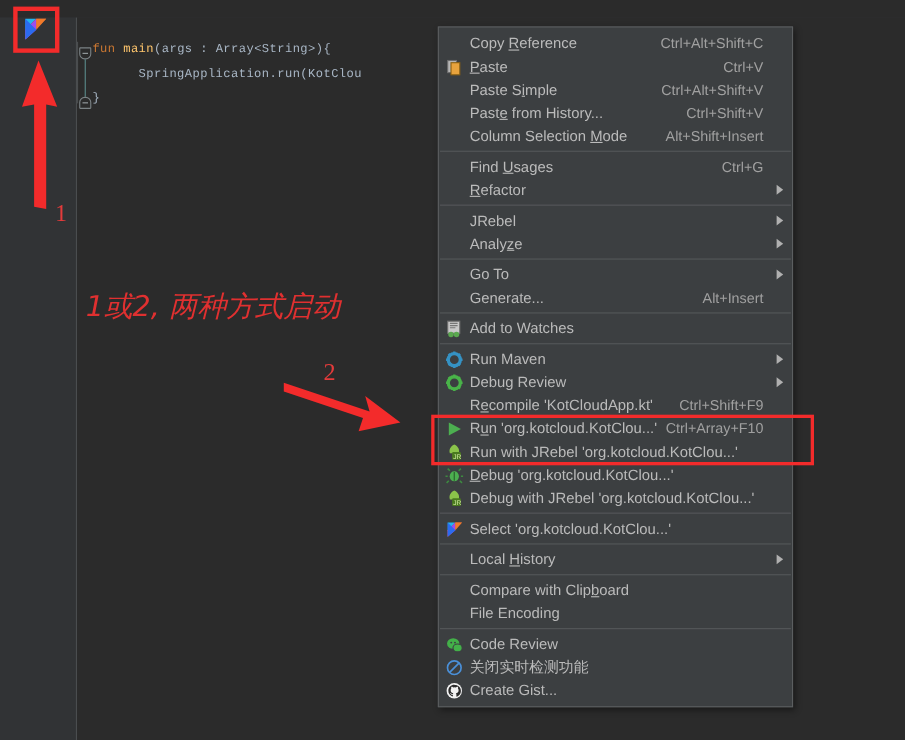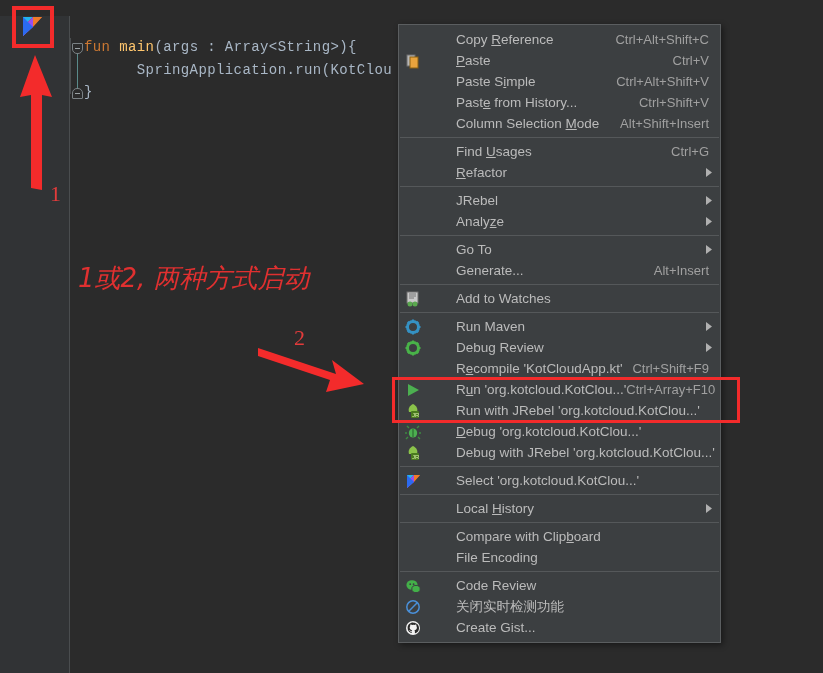--- a/index.html
+++ b/index.html
@@ -17,21 +17,21 @@
   #ide-root { position: absolute; inset: 0; background: #313335; }
   #top-strip { position: absolute; left: 0; top: 0; width: 823px; height: 16px; background: #2b2b2b; }
   #gutter { position: absolute; left: 0; top: 16px; width: 70px; height: 657px; background: #313335; }
   #gutter-divider { position: absolute; left: 69px; top: 16px; width: 1px; height: 657px; background: #4a4d4f; }
   #editor-area { position: absolute; left: 70px; top: 16px; width: 753px; height: 657px; background: #2b2b2b; }
 
   
   .code-line {
     position: absolute; left: 14px;
     font-family: "Liberation Mono", monospace;
-    font-size: 14px; white-space: pre; color: #a9b7c6;
+    font-size: 11px; white-space: pre; color: #a9b7c6;
     letter-spacing: 0.4px;
   }
   #code-l1 { top: 23px; }
   #code-l2 { top: 46px; }
   #code-l3 { top: 68px; }
   .kw { color: #cc7832; }
   .fn { color: #ffc66d; }
   .pl { color: #a9b7c6; }
 
   
@@ -92,22 +92,22 @@
   }
   .menu-sep { height: 1px; margin: 3px 1px; background: #55585a; }
   .menu-item {
     position: relative; height: 21px; display: flex; align-items: center;
     color: #bbbbbb; white-space: nowrap;
   }
   .menu-item .mi-icon {
     width: 28px; min-width: 28px; height: 21px;
     display: flex; align-items: center; justify-content: center;
   }
-  .menu-item .mi-label { flex: 1; margin-left: 29px; }
-  .menu-item .mi-shortcut { color: #a0a0a0; padding-right: 11px; font-size: 13px; }
+  .menu-item .mi-label { flex: 1; }
+  .menu-item .mi-shortcut { color: #a0a0a0; padding-right: 26px; font-size: 13px; }
   .menu-item .mi-arrow {
     width: 16px; min-width: 16px; padding-right: 8px;
     display: flex; align-items: center; justify-content: flex-end;
   }
   .mi-arrow svg { display: block; }
   .mi-label u { text-decoration: underline; }
 
   
   #run-debug-box {
     position: absolute; left: 392px; top: 361px;

